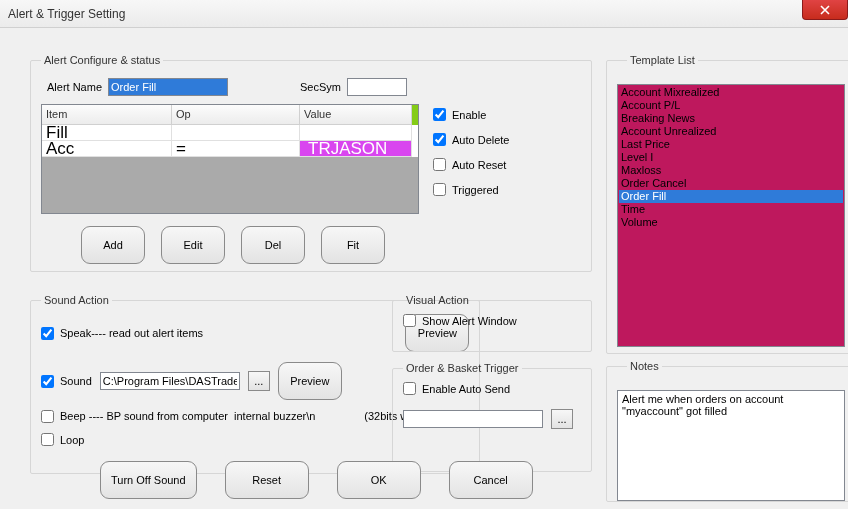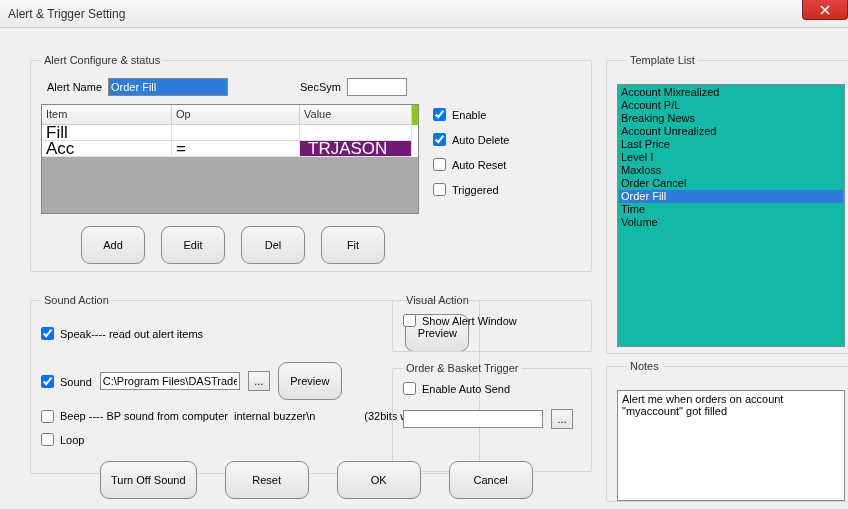--- a/index.html
+++ b/index.html
@@ -98,46 +98,46 @@
   .ct-row { display:flex; background:#fff; }
   .ct-row div {
     border-right: 1px solid #e0e0e0;
     border-bottom: 1px solid #e0e0e0;
     height: 16px;
     line-height: 15px;
     padding: 0 4px;
     font-size: 17px;
     color:#000;
   }
-  .ct-row .sel { background:#701a75; color:#fff;padding-left:8px; }
+  .ct-row .sel { background:#d946ef; color:#fff;padding-left:8px; }
   .col-item { width: 130px; }
   .col-op { width: 128px; }
   .col-val { width: 112px; }
   .config-checks { display:flex; flex-direction:column; gap:12px; padding-top:4px; }
-  .chk { display:flex; align-items:flex-end; gap:6px; }
+  .chk { display:flex; align-items:center; gap:6px; }
   .chk input { width:13px; height:13px; margin:0; }
   .btnrow { display:flex; gap:16px; margin-top:12px; margin-left:40px; }
   button.winbtn {
     height: 38px;
     min-width: 64px;
     background: linear-gradient(to bottom,#f7f7f7,#e3e3e3);
     border: 1px solid #8a8a8a;
     border-radius: 9px;
     font-size: 11px;
     color:#000;
     cursor:pointer;
     padding: 0 10px;
   }
   
   .grp-template { left: 590px; top: 10px; width: 244px; height: 300px; border:none; padding:0; }
   .grp-template legend { margin-left:10px; padding:0 3px; }
   .template-list {
     position:absolute; left:10px; top:18px; right:4px; bottom:6px;
     border: 1px solid #828790;
-    background: #14b8a6;
+    background: #be185d;
     overflow:auto;
     padding: 1px;
   }
   .tl-item { height:13px; line-height:13px; padding:0 2px; font-size:11px; color:#000; cursor:pointer; white-space:nowrap; }
   .tl-item.sel { background:#2f7bd9; color:#fff; }
   
   .grp-sound { left: 14px; top: 250px; width: 350px; height: 180px; }
   .sound-row { display:flex; align-items:center; gap:8px; margin-bottom:10px; }
   .sound-path { width: 140px; }
   .browse-btn {

